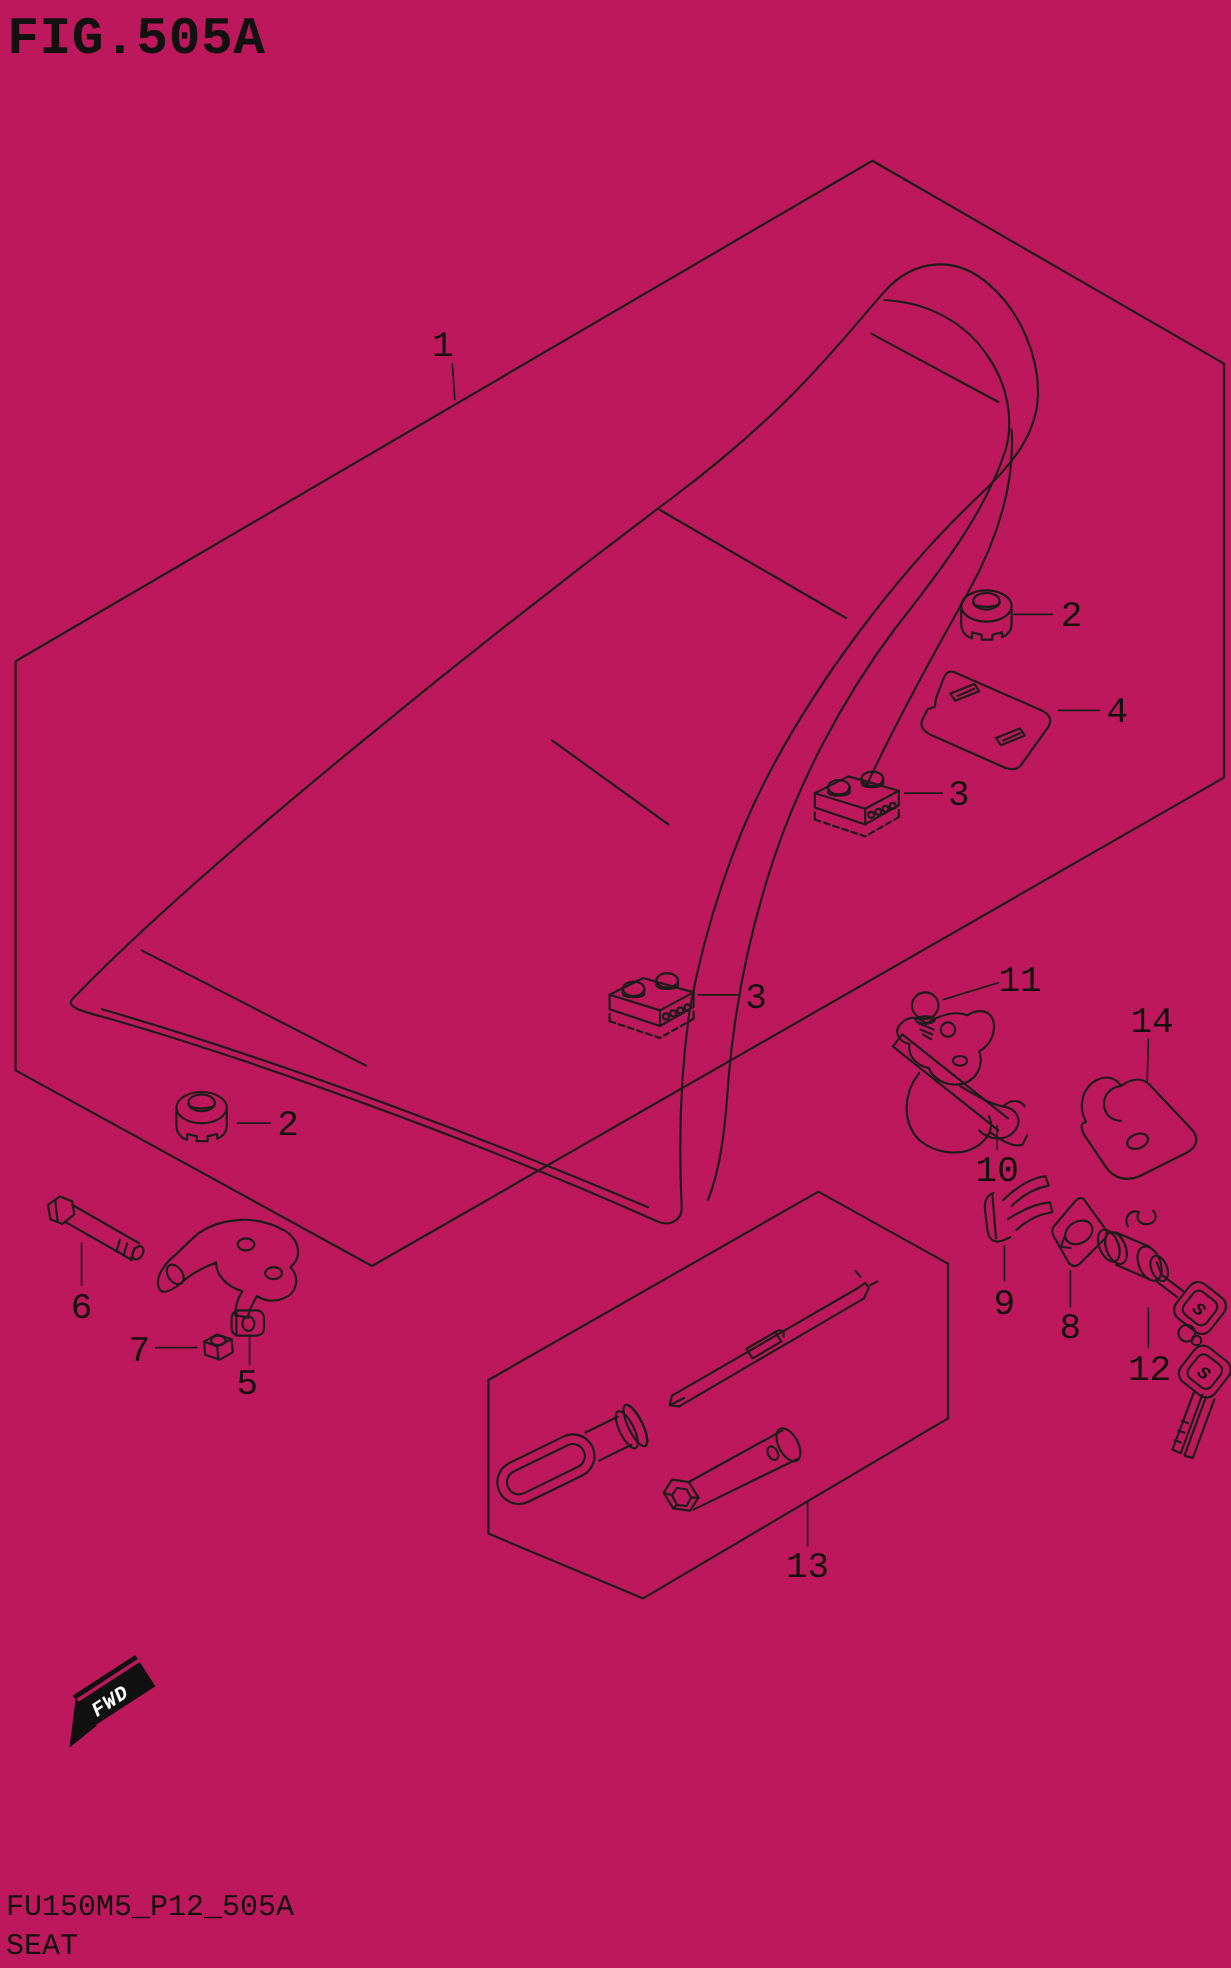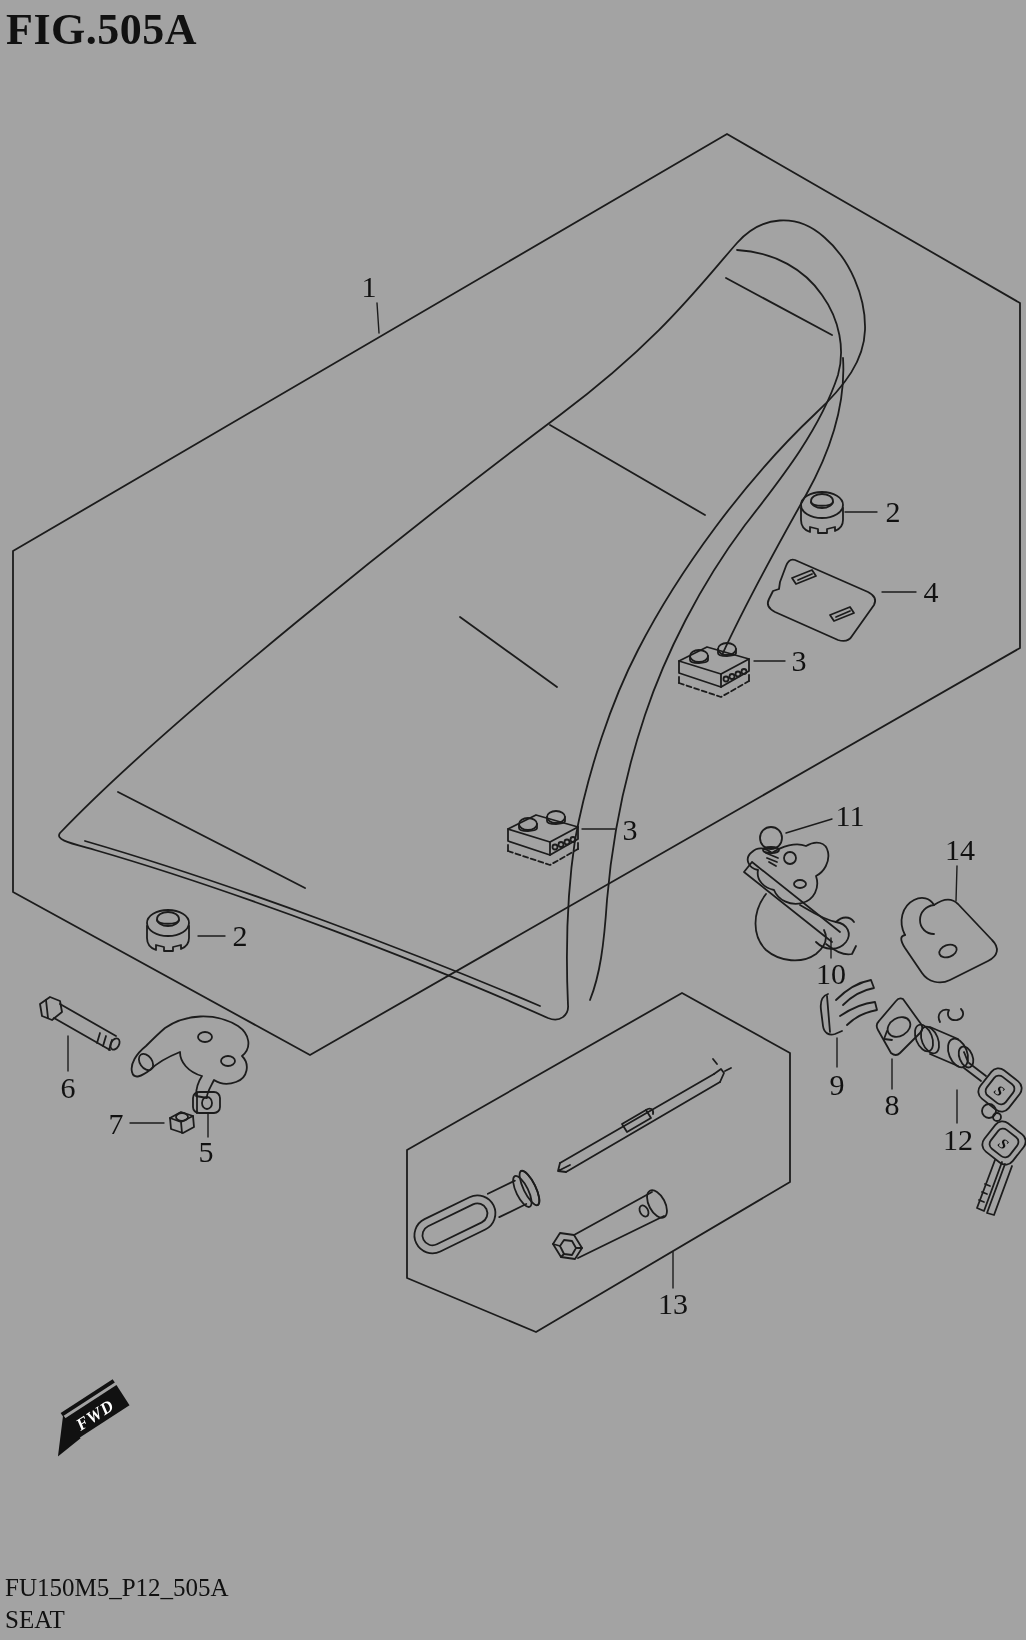--- a/index.html
+++ b/index.html
@@ -1,18 +1,18 @@
 <!DOCTYPE html>
 <html><head>
 <meta charset="utf-8">
 <style>
   html,body{margin:0;padding:0;background:#e8e8e8;}
   .page{
-    position:relative;width:1026px;height:1640px;background:#a3a3a3;
-    font-family:Liberation Serif, serif;overflow:hidden;margin:0 auto;
+    position:relative;width:1026px;height:1640px;background:#be185d;
+    font-family:Liberation Mono, monospace;overflow:hidden;margin:0 auto;
   }
   svg{position:absolute;left:0;top:0;}
   .art{stroke:#1c1c1c;fill:none;stroke-width:1.8;stroke-linecap:round;stroke-linejoin:round;}
   .thin{stroke-width:1.4;}
   .callout{font-size:30px;fill:#111;font-weight:500;}
   .title-text{font-size:44px;fill:#111;font-weight:600;letter-spacing:0.5px;}
   .doc-text{font-size:25px;fill:#111;font-weight:500;}
   .fwd-text{font-size:17px;fill:#ffffff;font-weight:700;font-style:italic;letter-spacing:1px;}
   .keylogo{font-size:15px;fill:#111;font-weight:700;font-style:italic;stroke:none;}
 </style>

